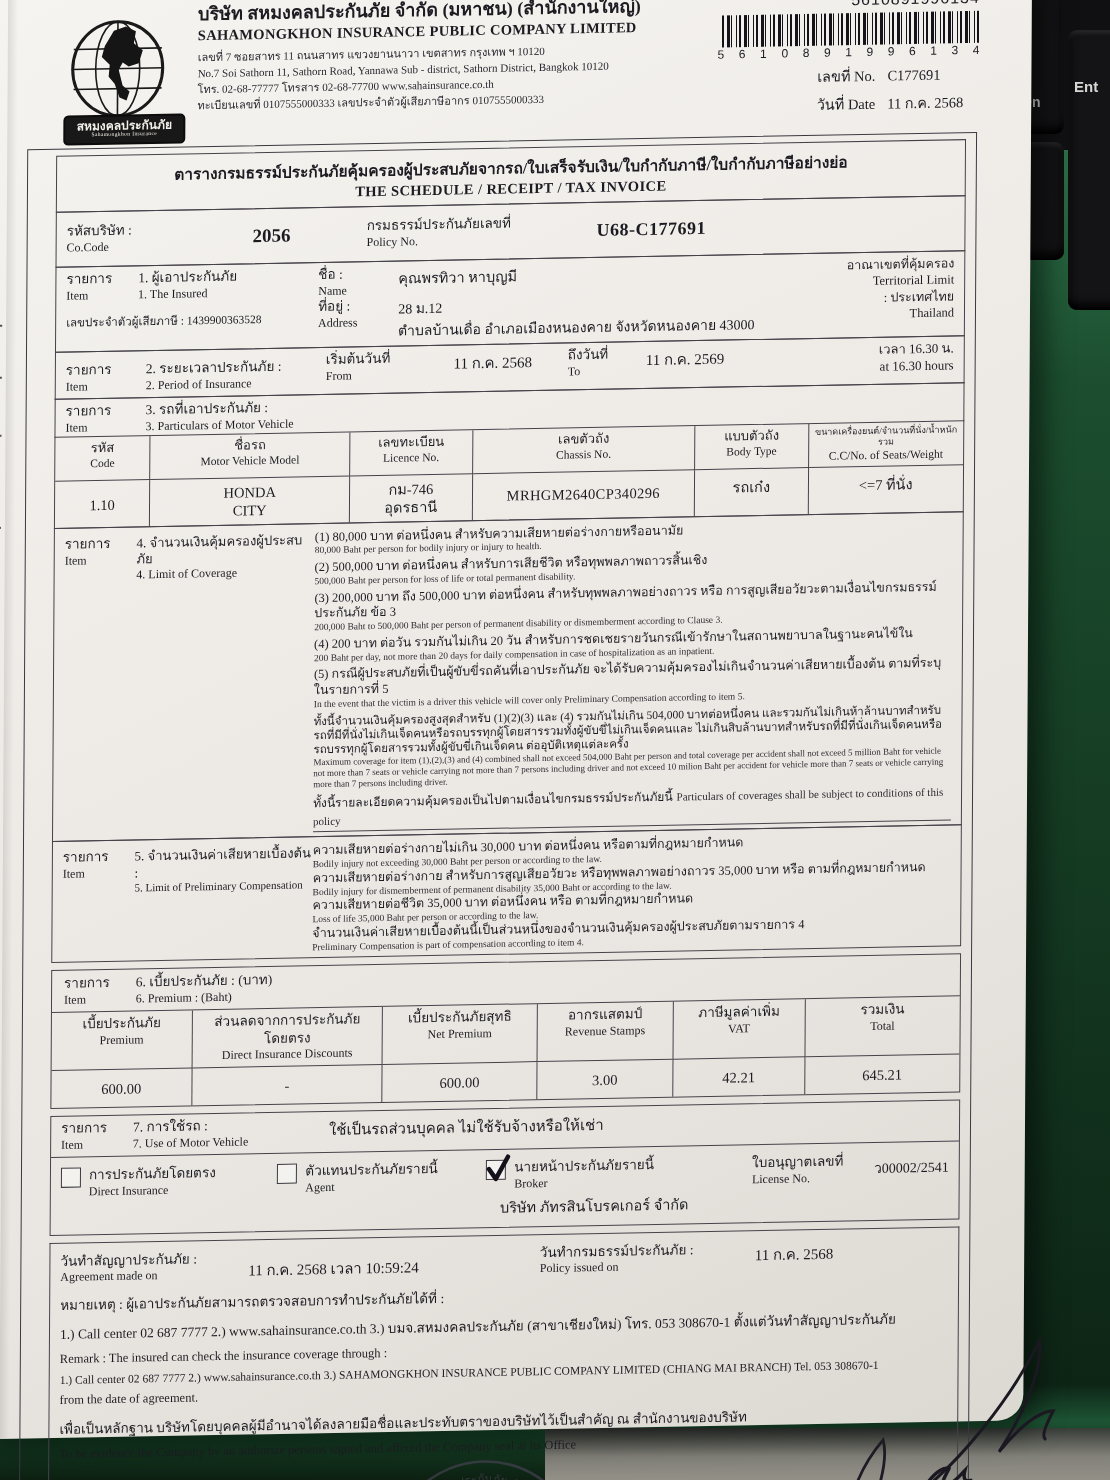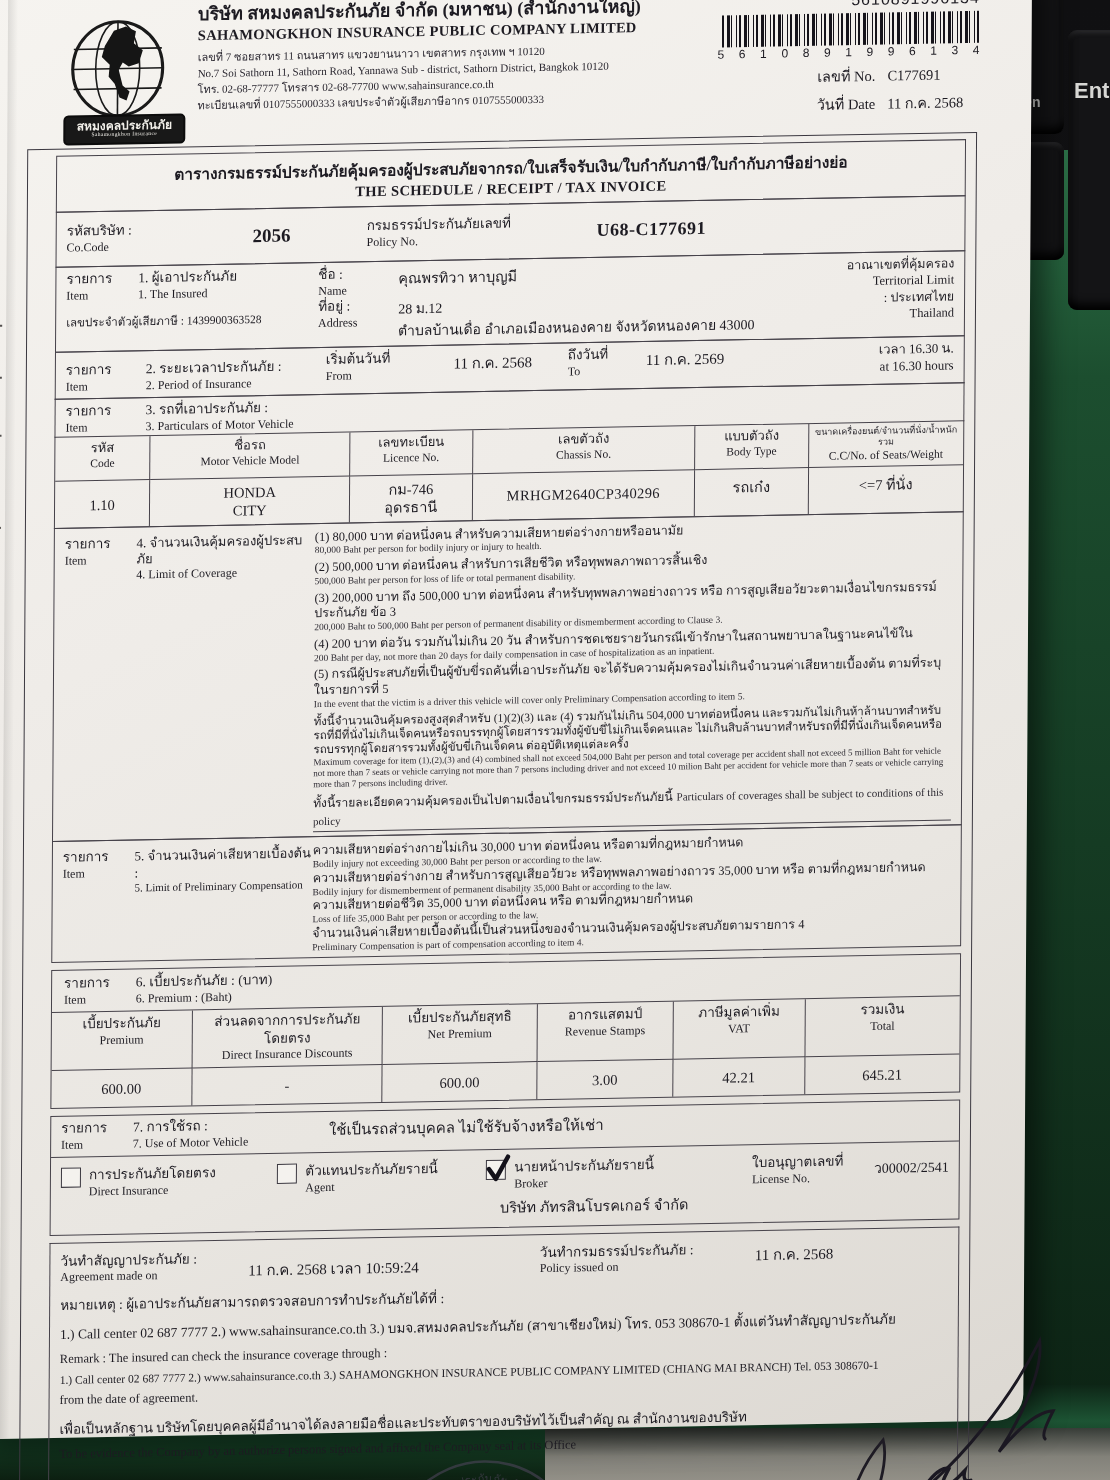--- a/index.html
+++ b/index.html
@@ -106,21 +106,21 @@
   <div class="bg"></div>
   <div class="bg-green-right"></div>
   <div class="kb" style="left:978px;top:-24px;width:86px;height:158px;">
      <span style="left:28px;top:44px;font-size:26px;font-weight:bold;">3</span>
      <span style="left:22px;top:118px;font-size:14px;font-weight:bold;">Pg Dn</span>
   </div>
   <div class="kb" style="left:976px;top:142px;width:88px;height:118px;">
      <span style="left:24px;top:82px;font-size:15px;font-weight:bold;">Del</span>
   </div>
   <div class="kb" style="left:1068px;top:30px;width:60px;height:280px;">
-     <span style="left:6px;top:48px;font-size:22px;font-weight:bold;">Ent</span>
+     <span style="left:6px;top:48px;font-size:15px;font-weight:bold;">Ent</span>
   </div>
   <div class="bg-bottom"></div>
   <div class="bg-bottom-gray"></div>
 
   <div class="sheet">
 
     <div class="stub" style="top:338px"></div>
     <div class="stub" style="top:390px"></div>
     <div class="stub" style="top:448px"></div>
     <div class="stub" style="top:540px"></div>

